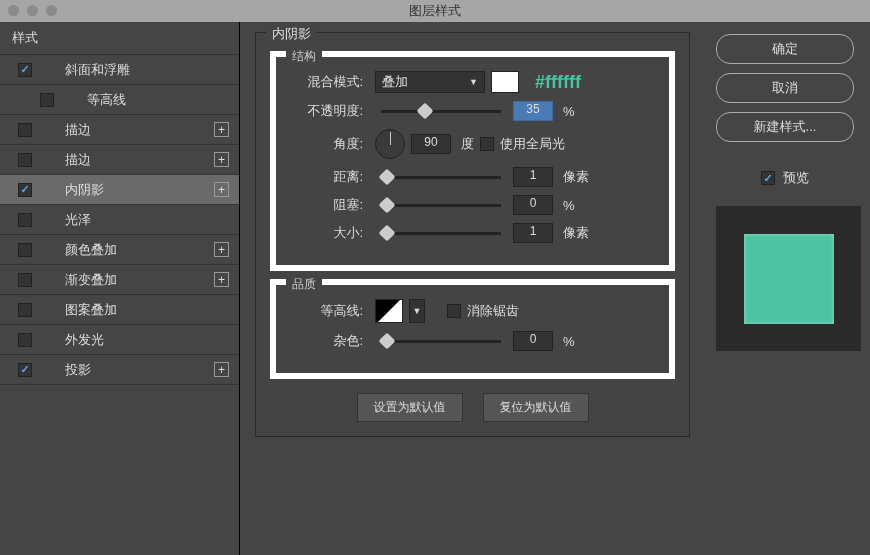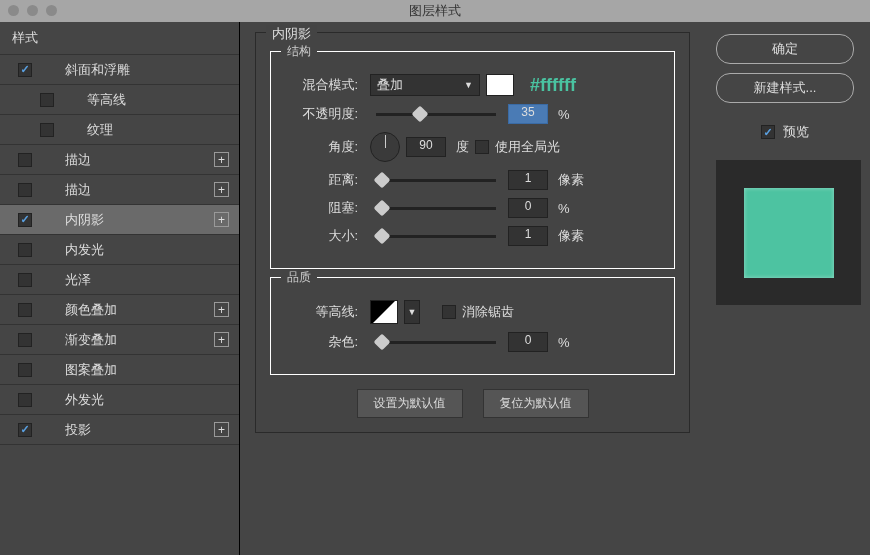--- a/index.html
+++ b/index.html
@@ -15,21 +15,21 @@
 .section-hdr { padding: 7px 12px; border-bottom: 1px solid #333; color: #ddd; }
 .style-row { display: flex; align-items: center; padding: 5px 12px 5px 18px; border-bottom: 1px solid #333; height: 30px; cursor: pointer; position: relative; gap: 25px; }
 .style-row.indent { padding-left: 40px; }
 .style-row.selected { background: #6a6a6a; }
 .style-row .cb { margin-right: 8px; }
 .style-row .plus { position: absolute; right: 10px; width: 15px; height: 15px; border: 1px solid #999; display: flex; align-items: center; justify-content: center; font-size: 12px; line-height: 1; }
 
 .center { flex: 1; padding: 10px 10px 10px 15px; }
 .group { border: 1px solid #2a2a2a; background: #444; margin-bottom: 10px; padding: 10px 14px 14px; position: relative; }
 .group-title { position: absolute; top: -8px; left: 10px; background: #444; padding: 0 6px; color: #ddd; }
-.subgroup { border: 1px solid #ffffff; padding: 14px 14px 14px; margin-top: 8px; position: relative; }
+.subgroup { border: 6px solid #ffffff; padding: 6px 14px 14px; margin-top: 8px; position: relative; }
 .sub-title { position: absolute; top: -9px; left: 10px; background: #444; padding: 0 6px; color: #ccc; font-size: 12px; }
 
 .row { display: flex; align-items: center; margin: 8px 13px; gap: 6px; }
 .lbl { width: 60px; text-align: right; margin-right: 6px; color: #ddd; }
 .select { background: #333; color: #ddd; border: 1px solid #222; width: 110px; height: 22px; padding: 0 6px; display: flex; align-items: center; justify-content: space-between; cursor: pointer; }
 .chev { font-size: 9px; }
 .swatch { width: 28px; height: 22px; background: #fff; border: 1px solid #222; cursor: pointer; }
 .hex { color: #4ac3a1; font-weight: bold; font-size: 18px; margin-left: 10px; }
 
 .slider { width: 120px; height: 3px; background: #222; position: relative; margin: 0 6px; }
@@ -46,21 +46,21 @@
 .cb.checked::after { content: "✓"; color: #5aa0e0; font-size: 11px; font-weight: bold; }
 
 .contour-sw { width: 28px; height: 24px; background: linear-gradient(135deg, #000 0%, #000 48%, #fff 52%, #fff 100%); border: 1px solid #222; cursor: pointer; }
 .contour-btn { width: 16px; height: 24px; background: #333; border: 1px solid #222; display: flex; align-items: center; justify-content: center; cursor: pointer; }
 
 .btn-row { display: flex; gap: 20px; justify-content: center; margin-top: 14px; }
 .btn { background: #555; border: 1px solid #333; color: #ddd; padding: 5px 16px; cursor: pointer; font-size: 12px; }
 
 .right { width: 170px; padding: 12px 16px; display: flex; flex-direction: column; gap: 9px; }
 .rbtn { border: 1px solid #aaa; border-radius: 14px; background: transparent; color: #ddd; padding: 5px 0; text-align: center; cursor: pointer; font-size: 13px; }
-.preview-row { display: flex; align-items: center; gap: 8px; justify-content: center; margin-top: 11px; text-align: center; }
+.preview-row { display: flex; align-items: center; gap: 8px; justify-content: center; margin-top: 18px; text-align: center; }
 .preview-box { width: 145px; height: 145px; background: #2a2a2a; margin-top: 10px; display: flex; align-items: center; justify-content: center; }
 .preview-inner { width: 90px; height: 90px; background: #4dc3a1; box-shadow: inset 0 0 4px rgba(255,255,255,0.4); }
 </style>
 </head>
 <body>
 
 <div class="titlebar">
   <div class="traffic">
       <span></span>
       <span></span>
@@ -74,42 +74,34 @@
     <div class="section-hdr">样式</div>
     <div id="style-list">
         <div class="style-row">
           <span class="cb checked"></span>
           <span>斜面和浮雕</span>
         </div>
         <div class="style-row indent">
           <span class="cb"></span>
           <span>等高线</span>
         </div>
-        <div class="style-row indent">
-          <span class="cb"></span>
-          <span>纹理</span>
-        </div>
         <div class="style-row">
           <span class="cb"></span>
           <span>描边</span>
           <span class="plus">+</span>
         </div>
         <div class="style-row">
           <span class="cb"></span>
           <span>描边</span>
           <span class="plus">+</span>
         </div>
         <div class="style-row selected">
           <span class="cb checked"></span>
           <span>内阴影</span>
           <span class="plus">+</span>
-        </div>
-        <div class="style-row">
-          <span class="cb"></span>
-          <span>内发光</span>
         </div>
         <div class="style-row">
           <span class="cb"></span>
           <span>光泽</span>
         </div>
         <div class="style-row">
           <span class="cb"></span>
           <span>颜色叠加</span>
           <span class="plus">+</span>
         </div>
@@ -220,20 +212,21 @@
 
       <div class="btn-row">
         <div class="btn">设置为默认值</div>
         <div class="btn">复位为默认值</div>
       </div>
     </div>
   </div>
 
   <div class="right">
     <div class="rbtn">确定</div>
+    <div class="rbtn">取消</div>
     <div class="rbtn">新建样式...</div>
     <div class="preview-row">
       <span class="cb checked"></span>
       <span>预览</span>
     </div>
     <div class="preview-box">
       <div class="preview-inner"></div>
     </div>
   </div>
 </div>

